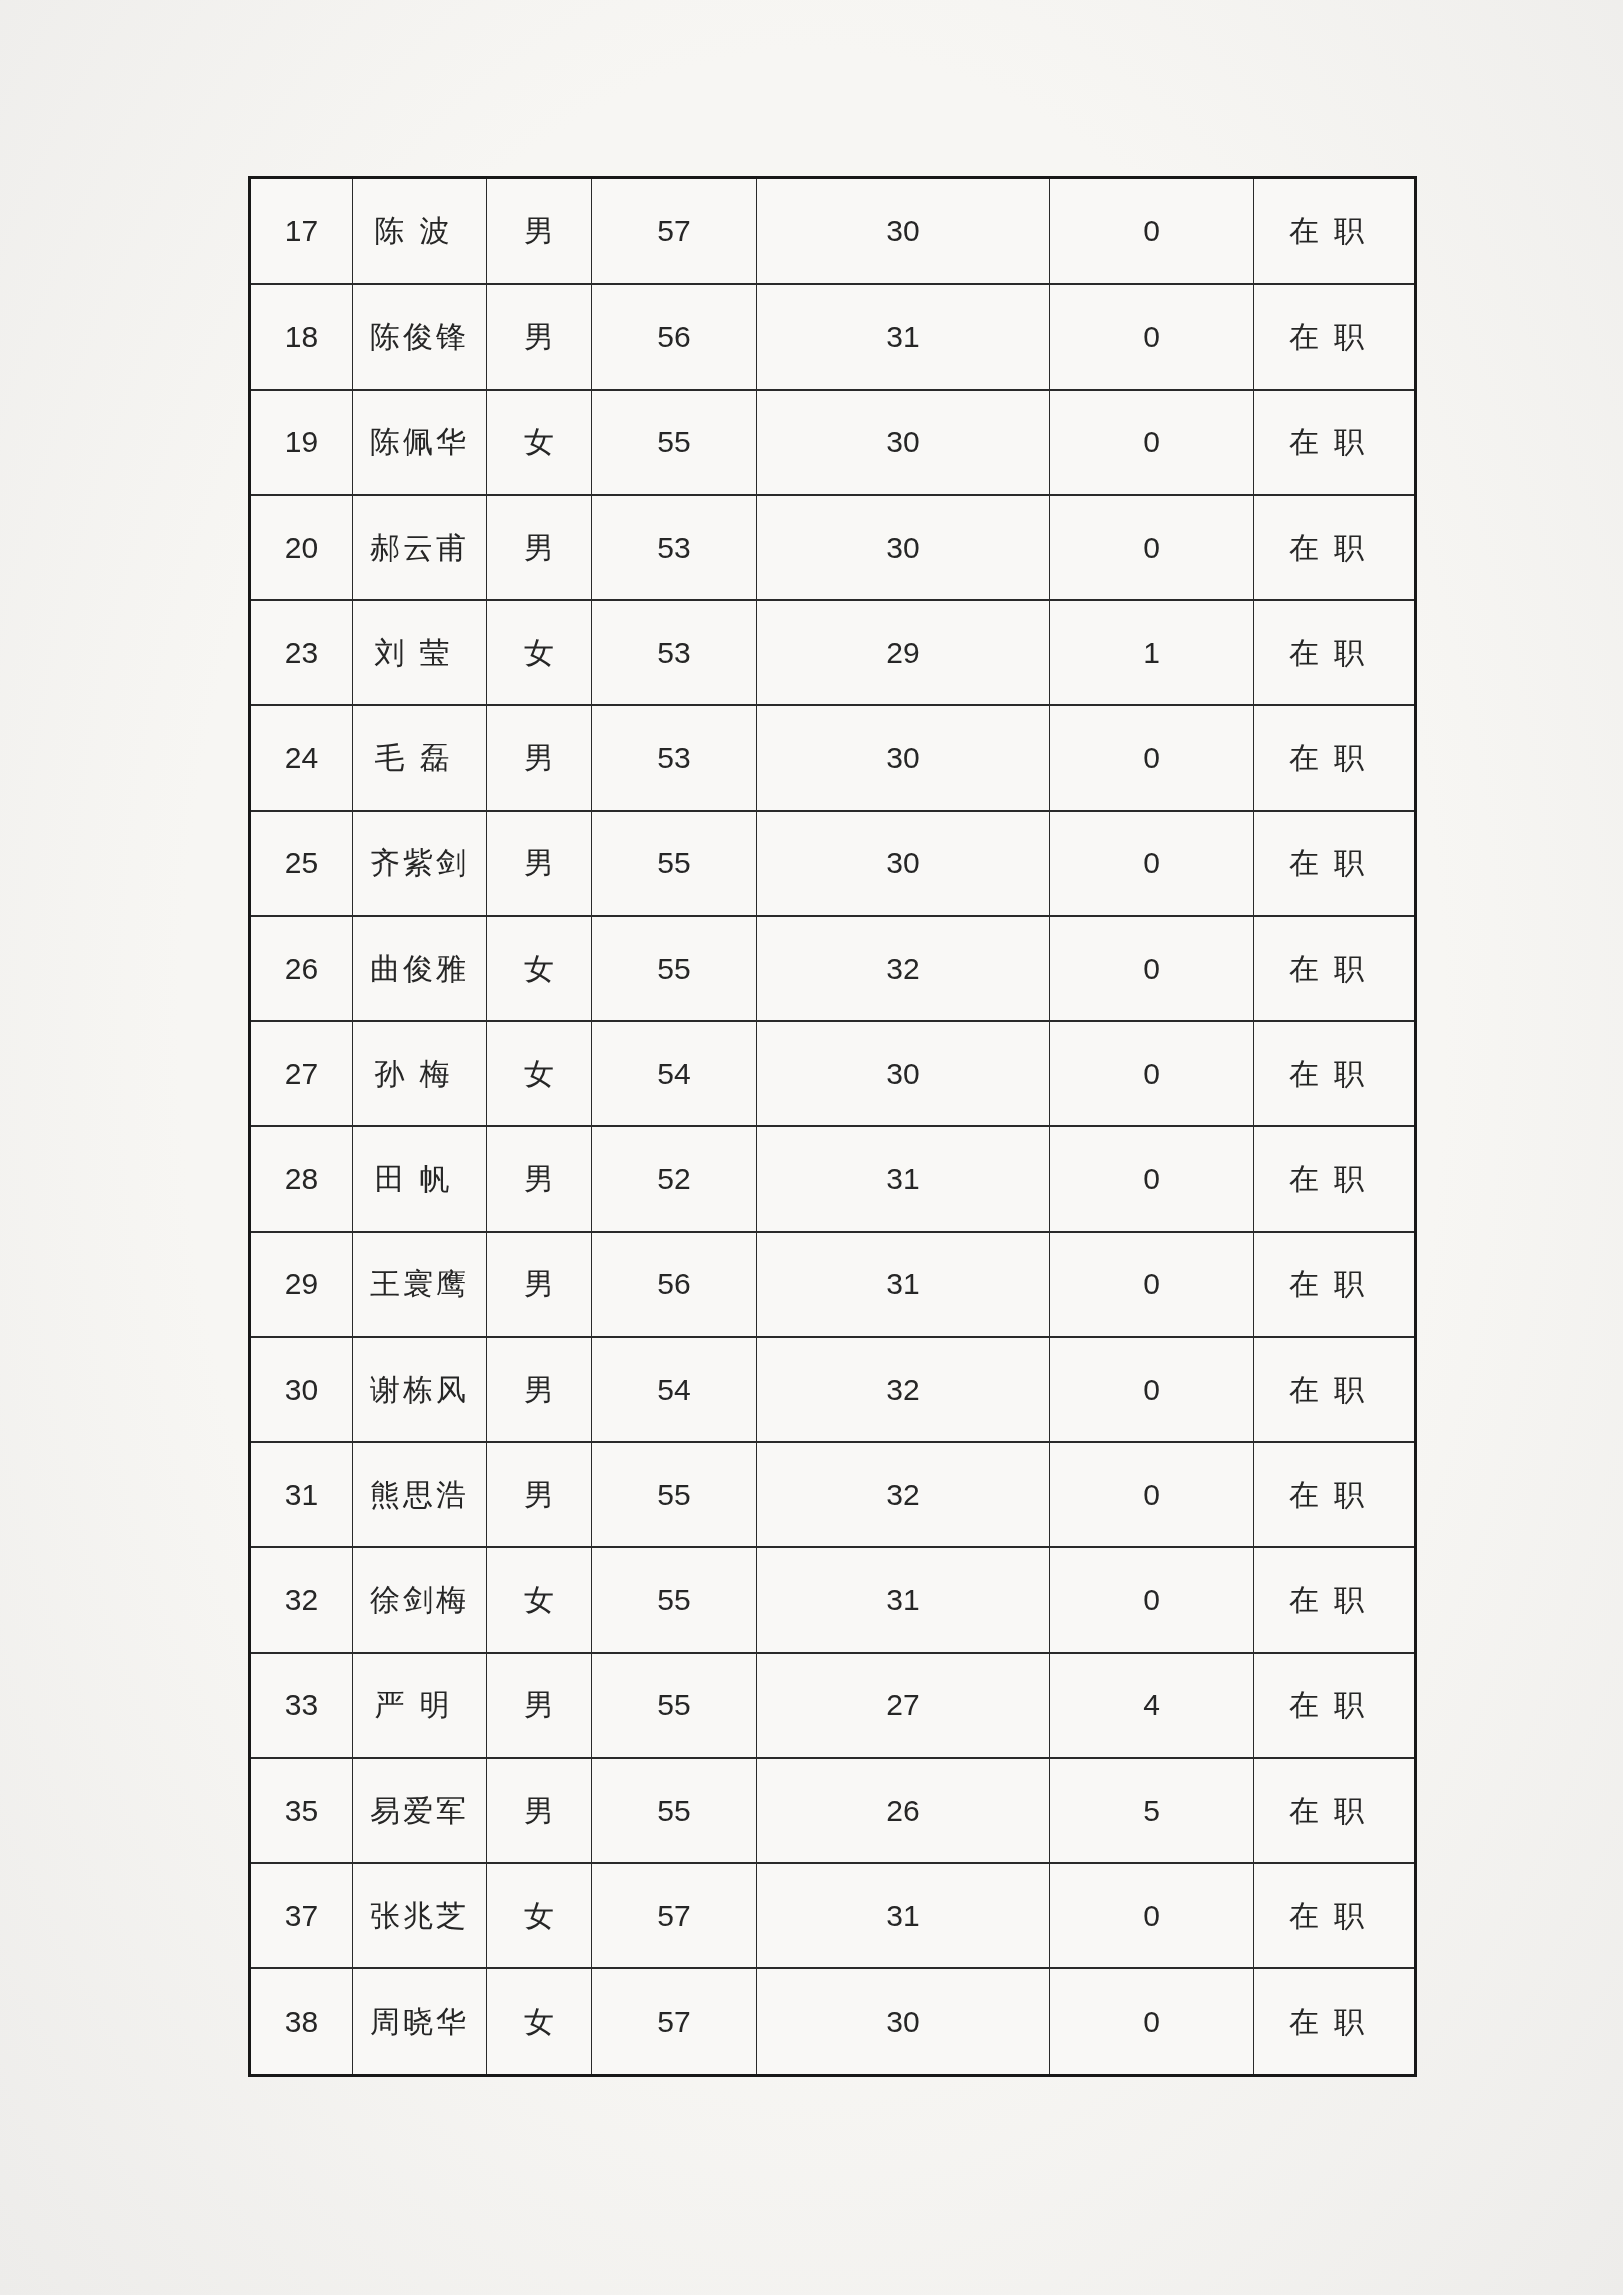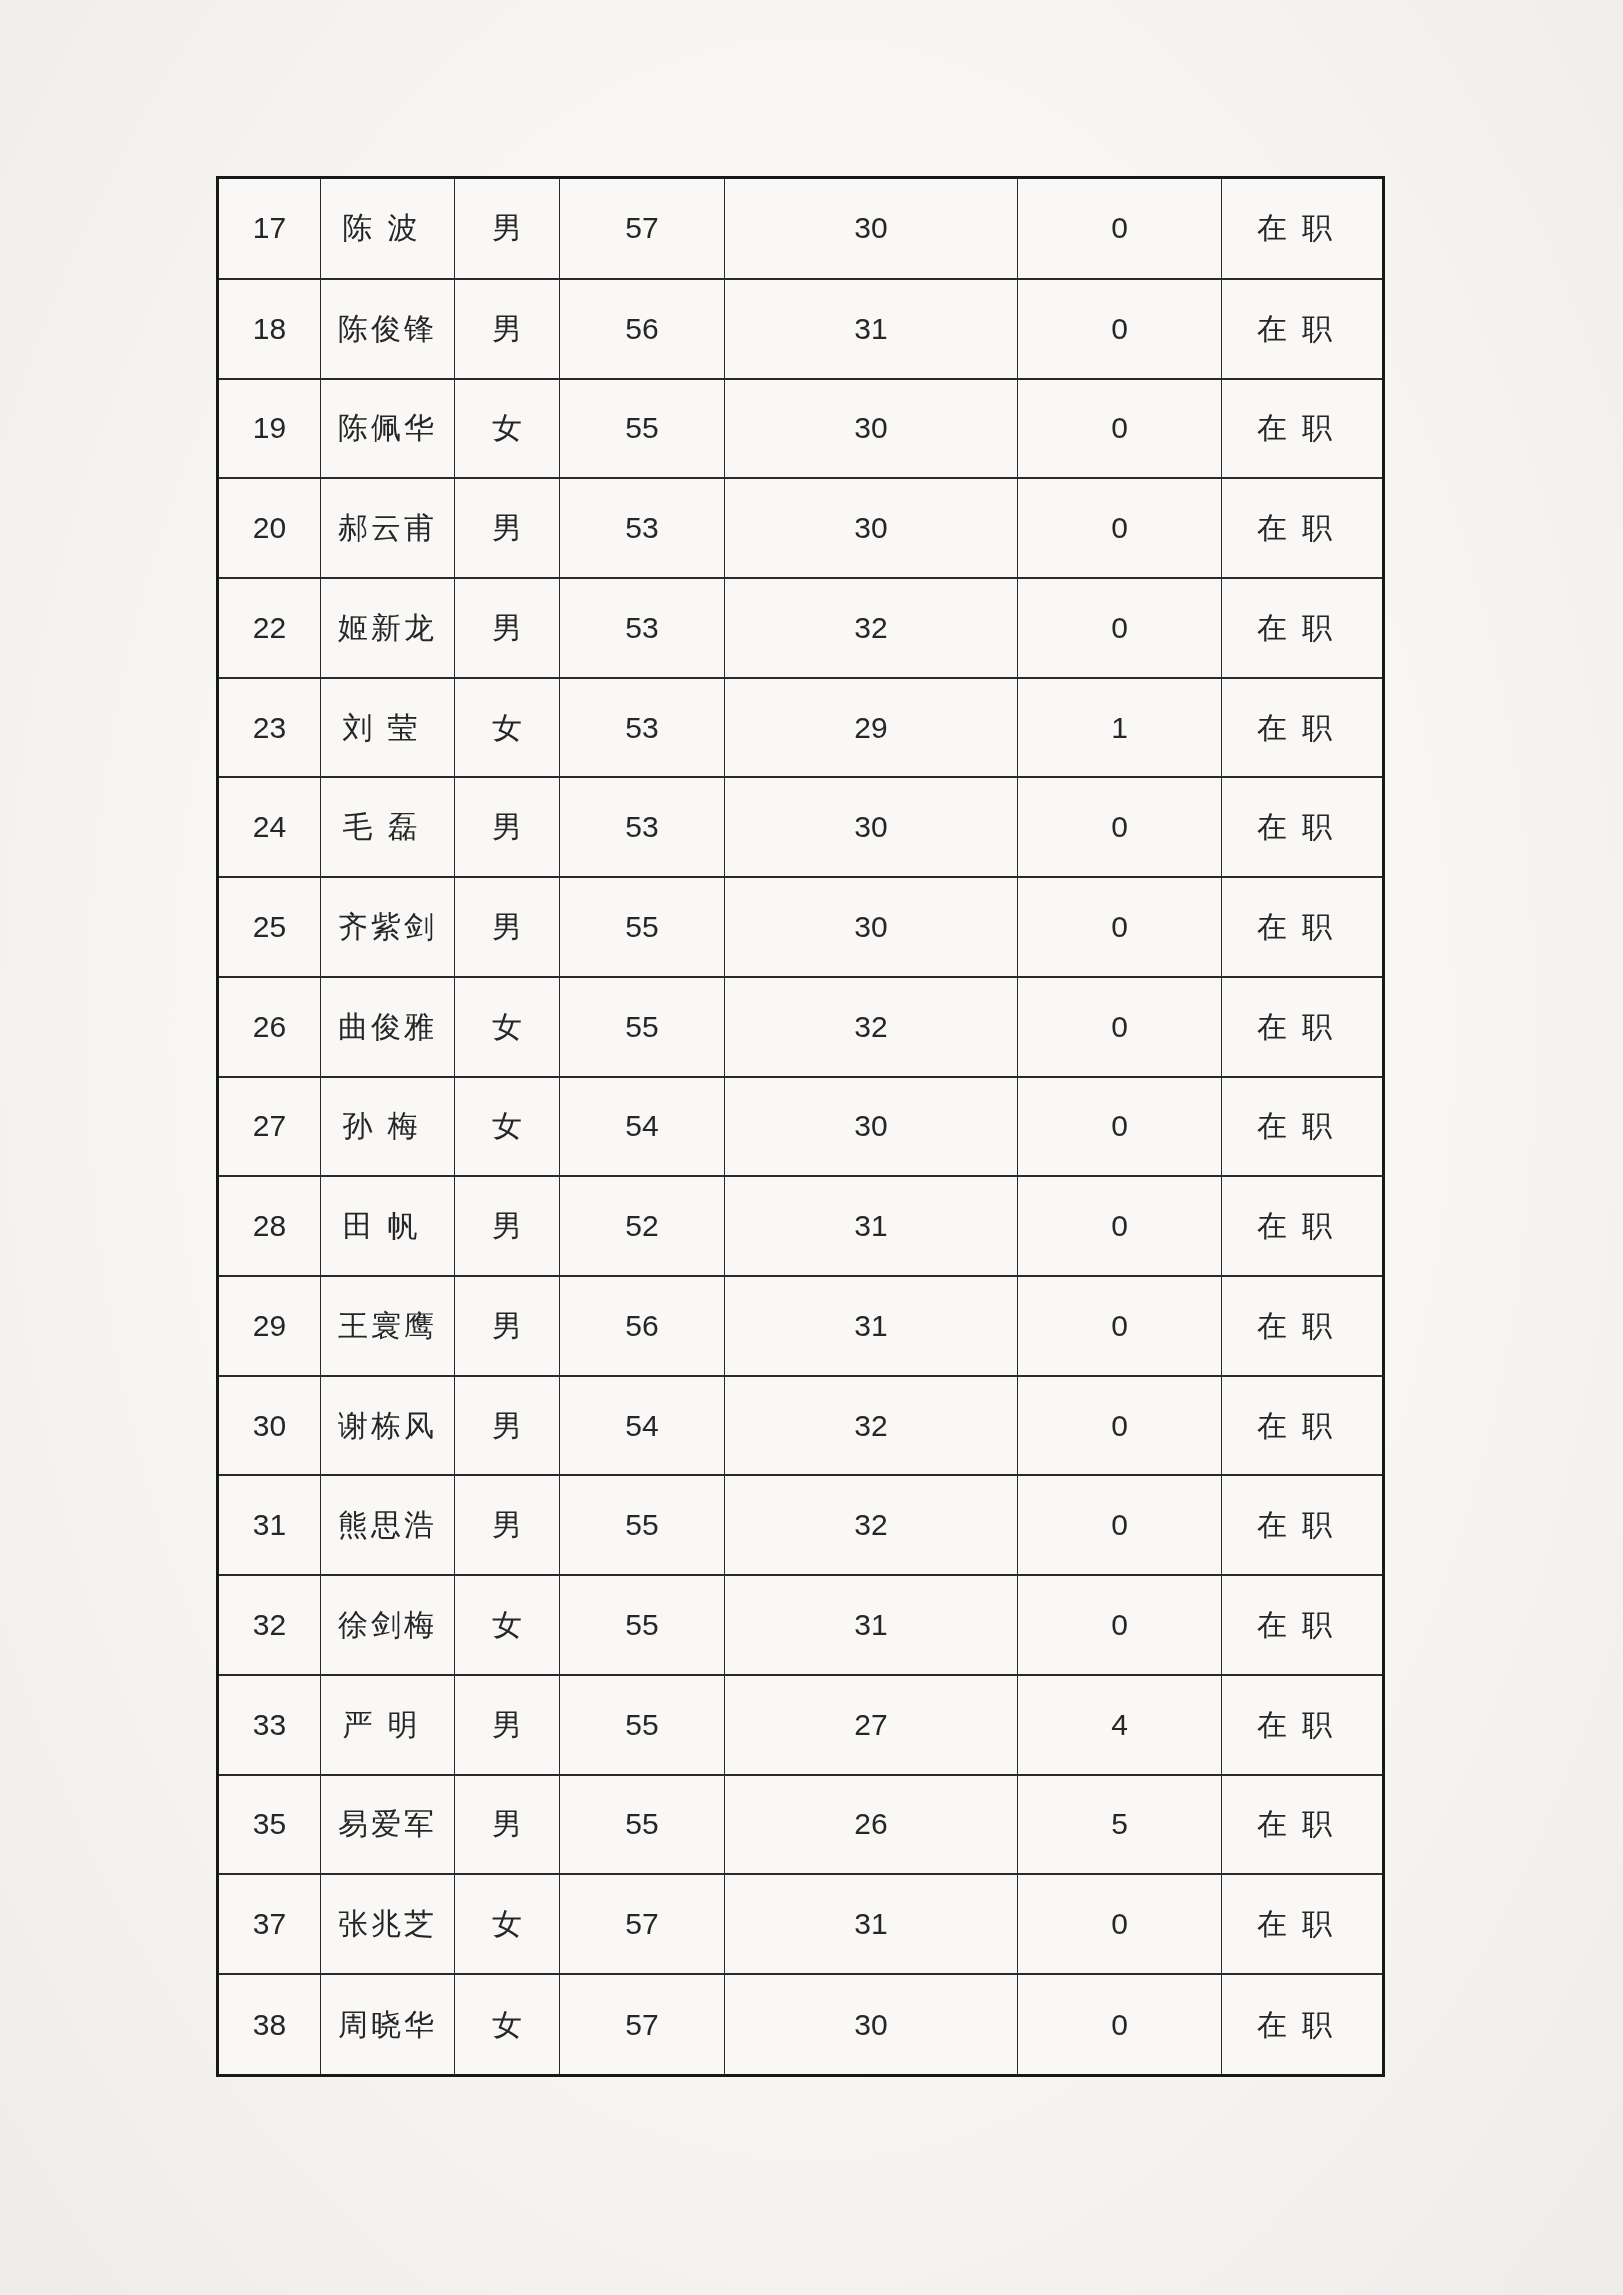--- a/index.html
+++ b/index.html
@@ -15,21 +15,21 @@
   }
   
   .page {
     position: absolute;
     inset: 0;
     background: radial-gradient(ellipse at 50% 45%, #f7f6f3 55%, #edecea 100%);
   }
   
   table.roster {
     position: absolute;
-    left: 216px;
+    left: 248px;
     top: 176px;
     width: 1166px;
     height: 1901px;
     border-collapse: collapse;
     table-layout: fixed;
     background: #f9f8f6;
     border: 3.3px solid #181818;
   }
   table.roster td {
     border: 1.3px solid #2a2a2a;
@@ -94,29 +94,20 @@
         <tr>
           <td class="num">20</td>
           <td class="sp3">郝云甫</td>
           <td>男</td>
           <td class="num">53</td>
           <td class="num">30</td>
           <td class="num">0</td>
           <td class="sp2">在职</td>
         </tr>
         <tr>
-          <td class="num">22</td>
-          <td class="sp3">姬新龙</td>
-          <td>男</td>
-          <td class="num">53</td>
-          <td class="num">32</td>
-          <td class="num">0</td>
-          <td class="sp2">在职</td>
-        </tr>
-        <tr>
           <td class="num">23</td>
           <td class="sp2">刘莹</td>
           <td>女</td>
           <td class="num">53</td>
           <td class="num">29</td>
           <td class="num">1</td>
           <td class="sp2">在职</td>
         </tr>
         <tr>
           <td class="num">24</td>

